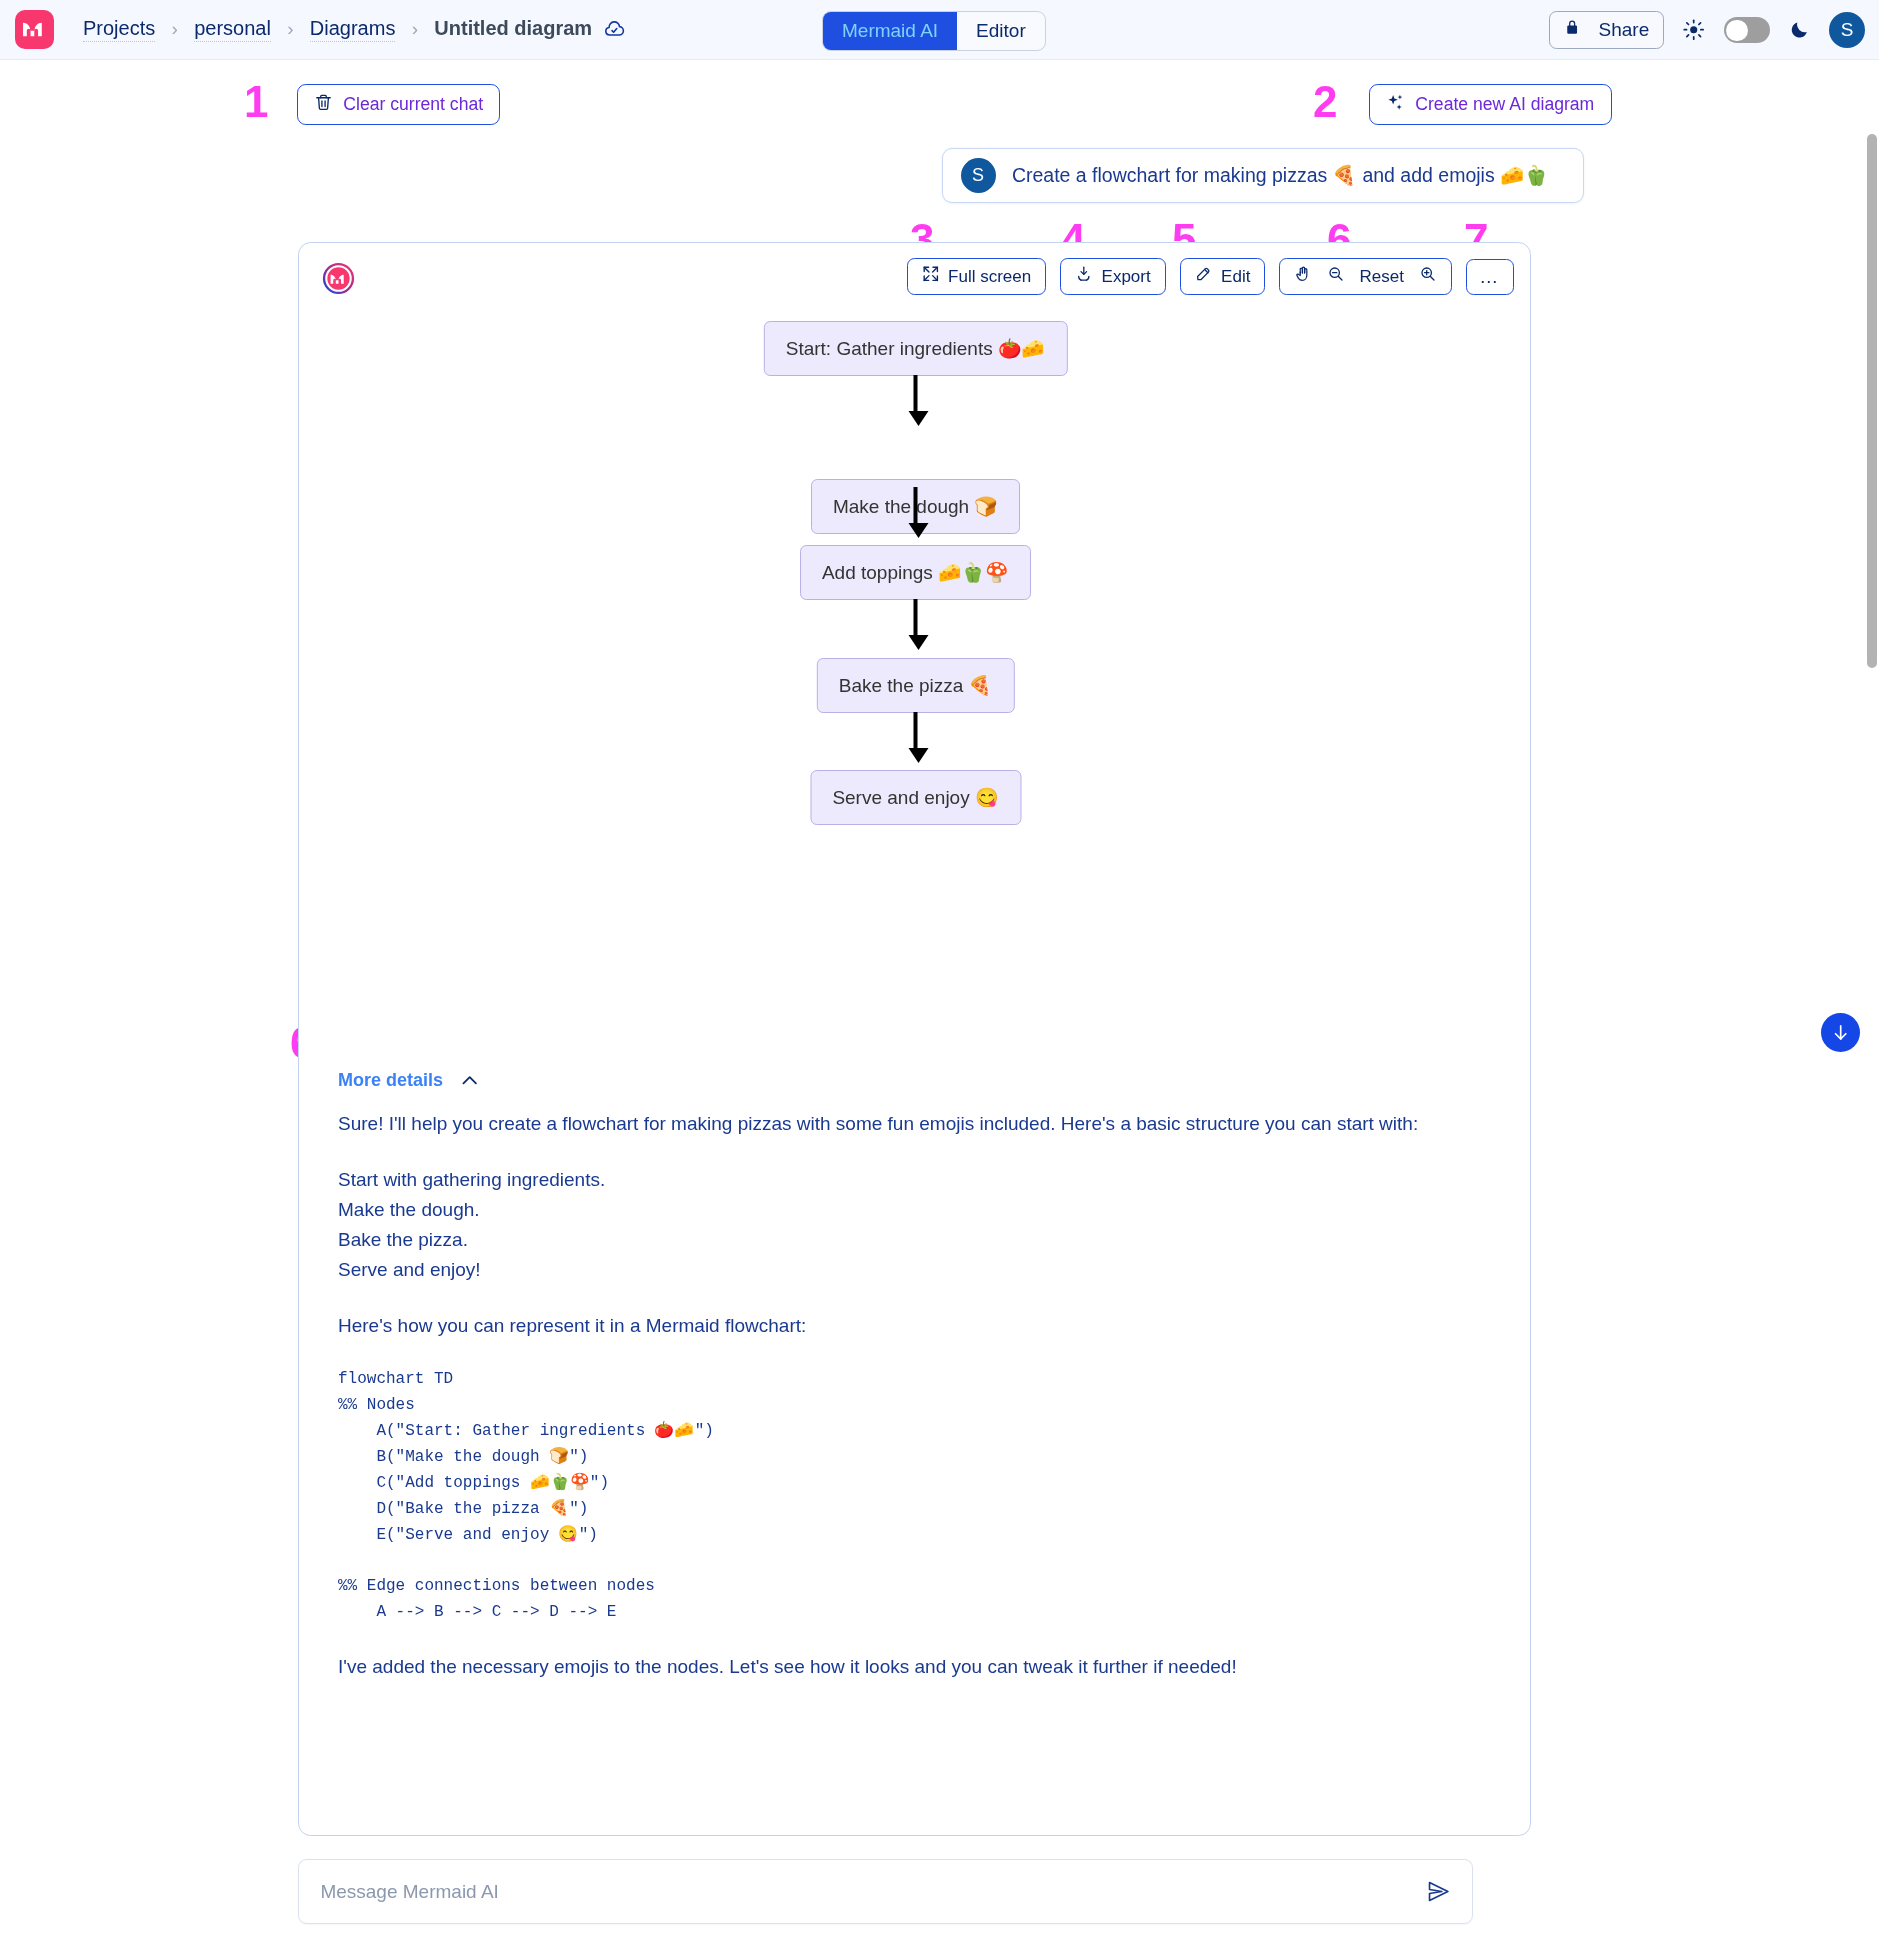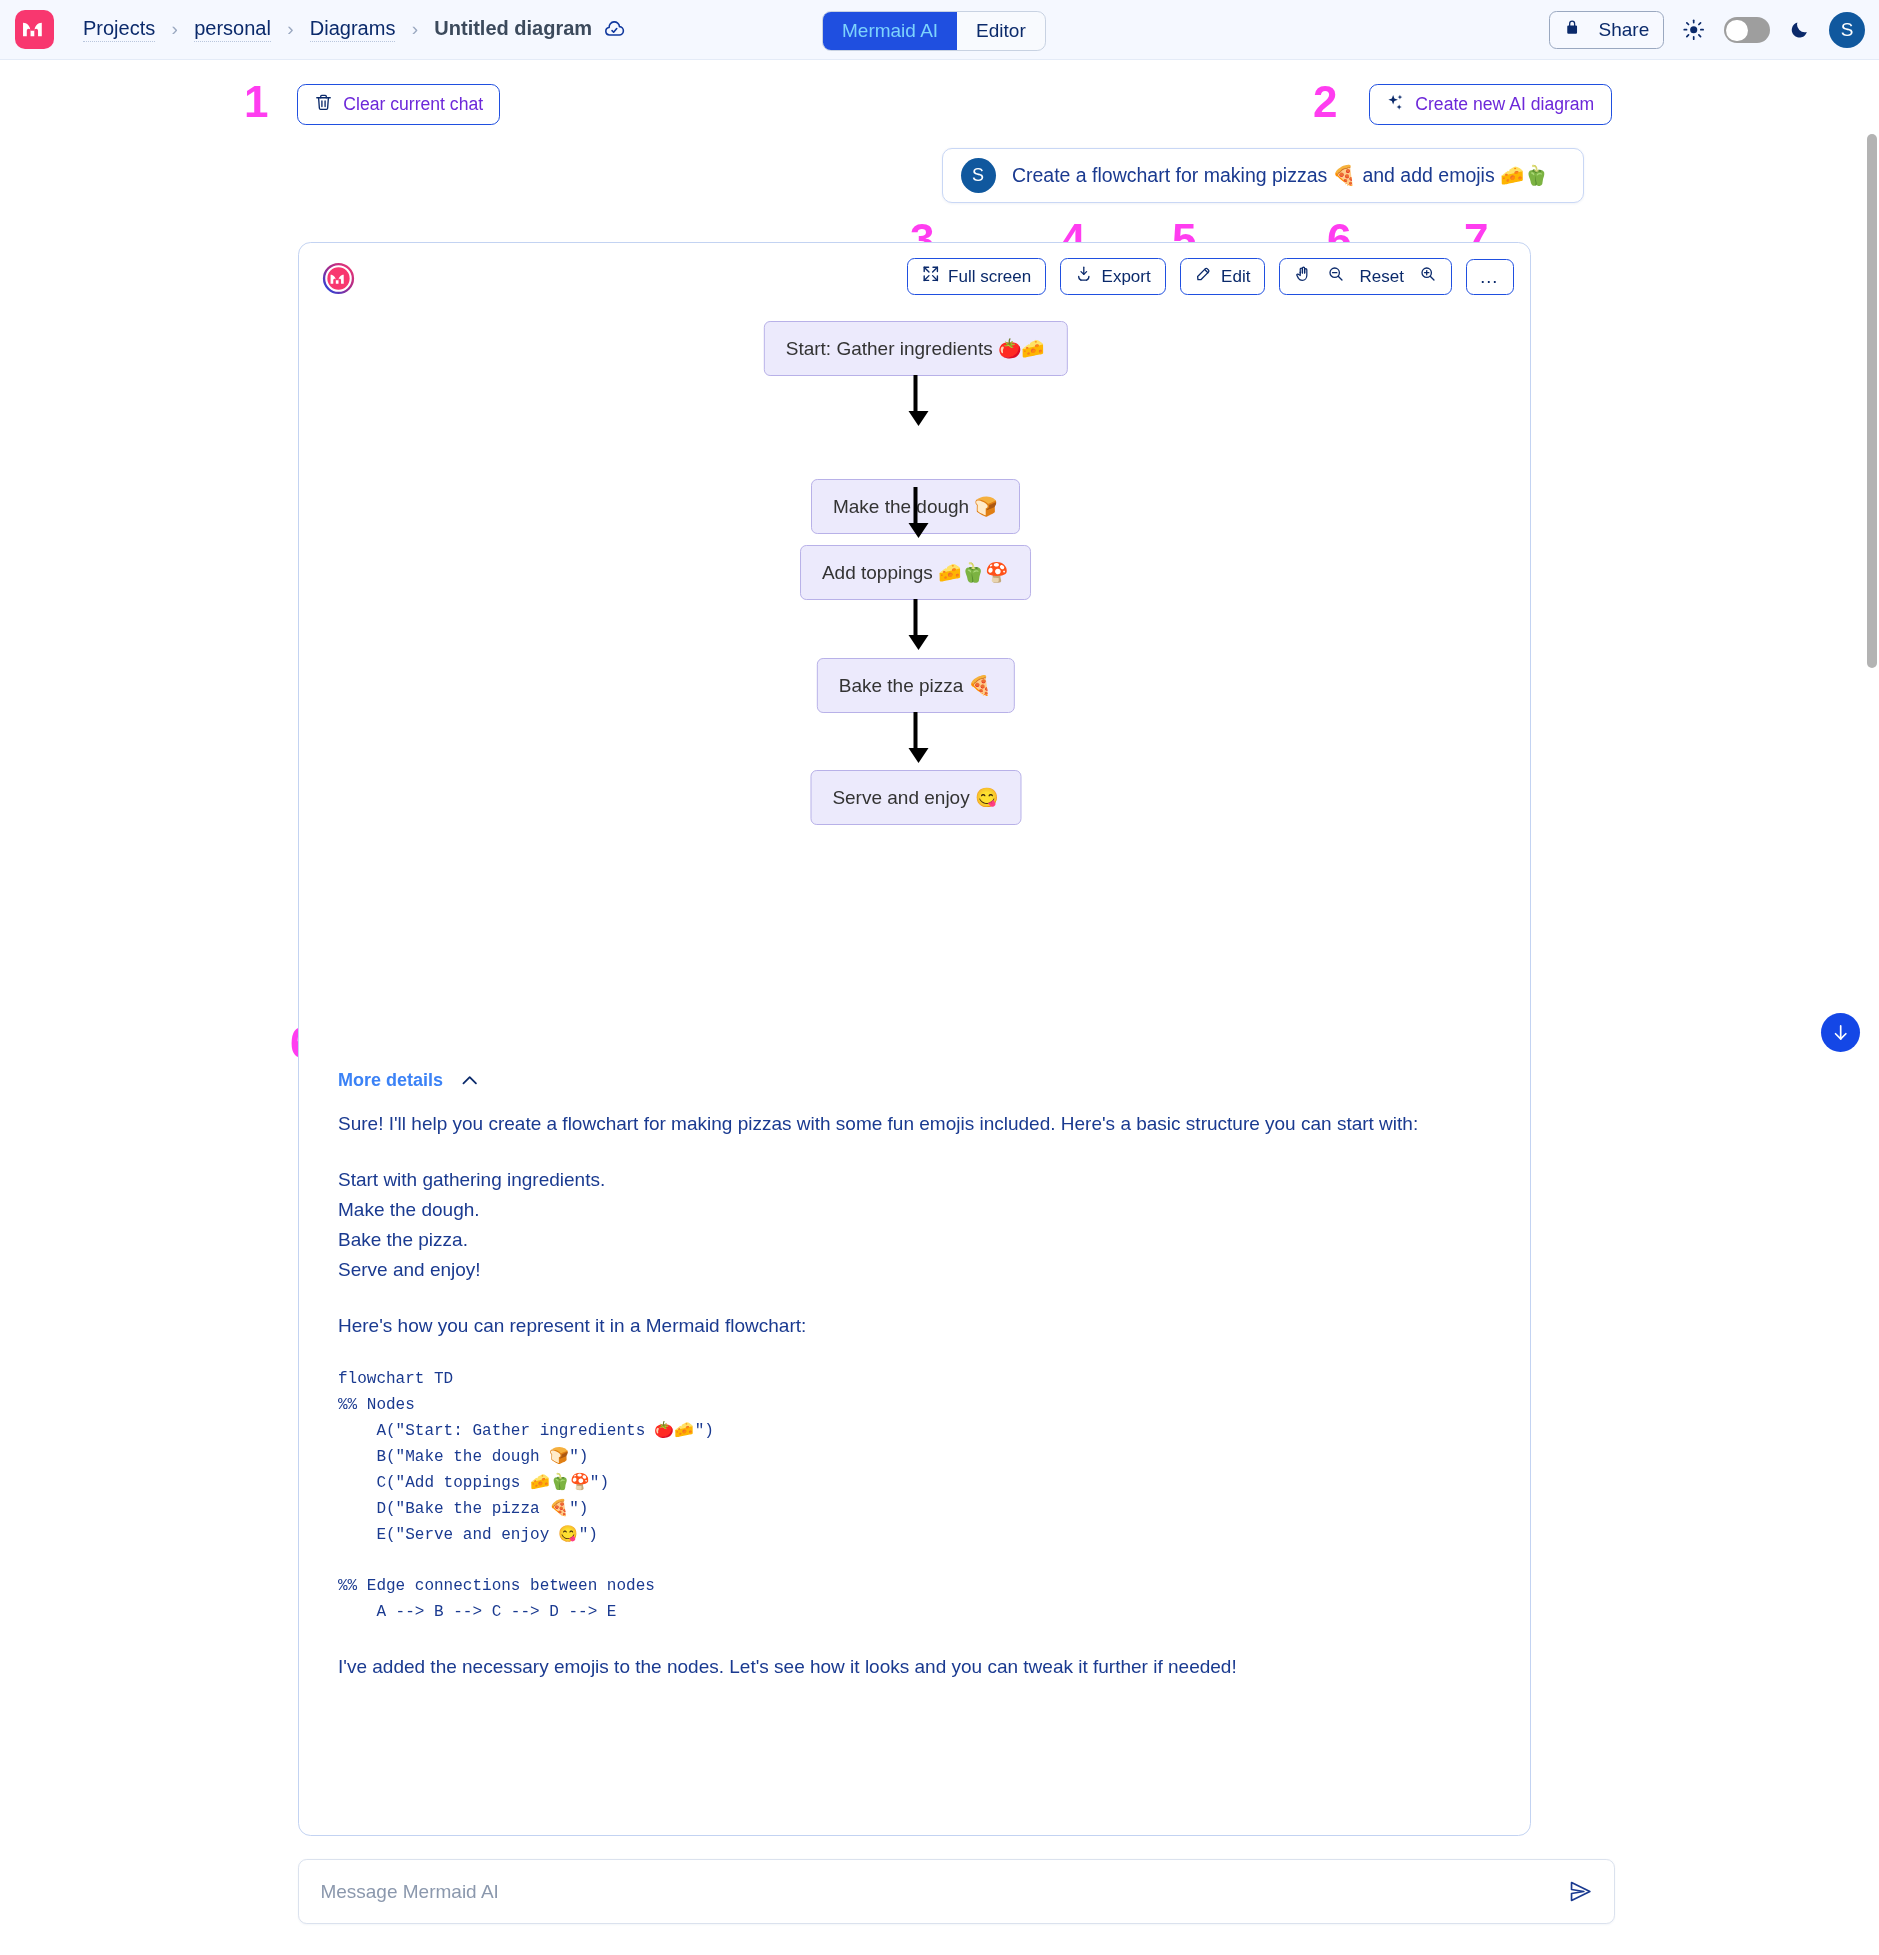--- a/index.html
+++ b/index.html
@@ -160,21 +160,21 @@
   }
   .details-body p { margin-bottom:26px; }
   .details-body .tight-line { margin:0; }
   .code {
     font-family:"Liberation Mono", monospace; font-size:16px; color:#1a3a90;
     line-height:1.62; white-space:pre; margin-bottom:26px;
   }
 
   
   .input-bar {
-    position:absolute; left:298px; top:1859px; width:1317px; height:65px;
+    position:absolute; left:298px; top:1859px; width:1175px; height:65px;
     border:1.3px solid #dbe2ee; border-radius:8.8px; background:#fff;
     display:flex; align-items:center; padding:0 21.4px;
     box-shadow:0 0.6px 1.9px rgba(40,70,140,.05);
   }
   .input-bar input {
     flex:1; border:none; outline:none; font-size:19px;
     color:#0b2a6b; font-family:"Liberation Sans",sans-serif; background:transparent;
   }
   .input-bar input::placeholder { color:#8b98ad; }
   .send-icon svg { width:25px; height:25px; display:block; }

